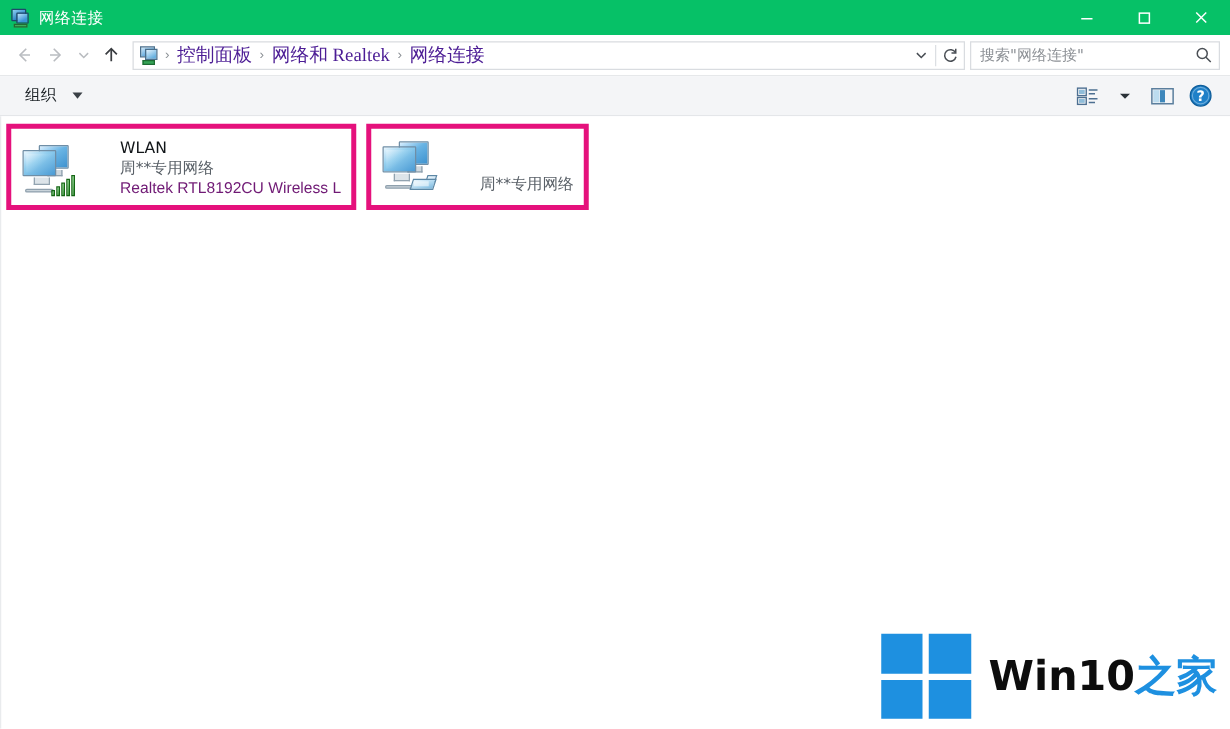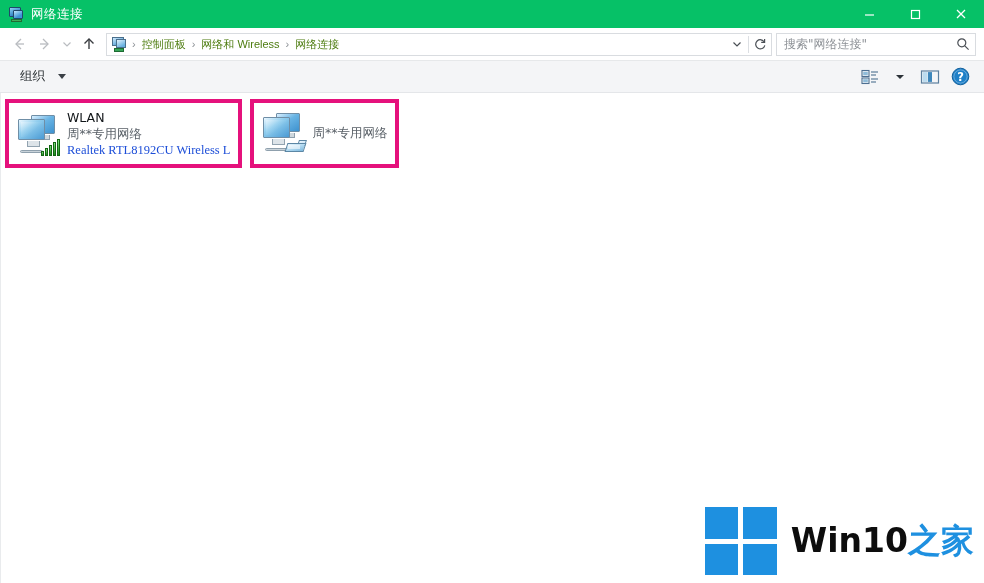--- a/index.html
+++ b/index.html
@@ -64,22 +64,22 @@
   }
   .crumb-icon {
     width: 16px; height: 16px; margin: 0 4px 0 4px; position: relative; flex: none;
   }
   .ci-mon { position:absolute; left:1px; top:1px; width:12px; height:9px;
     background: linear-gradient(150deg,#cfe9fb 0%, #4f9ed6 80%); border:1px solid #4a6f8c; }
   .ci-mon2 { position:absolute; left:5px; top:3px; width:10px; height:9px;
     background: linear-gradient(150deg,#e4f3fd 0%, #68b1e0 80%); border:1px solid #4a6f8c; }
   .ci-base { position:absolute; left:3px; bottom:0; width:10px; height:4px; background:#36a457; border:1px solid #1d6b33; }
   .crumb {
-    font-size: 11px; color: #4d7c0f; padding: 0 5px; white-space: nowrap;
-    font-family: Liberation Sans, sans-serif;
+    font-size: 15px; color: #4c1d95; padding: 0 5px; white-space: nowrap;
+    font-family: Liberation Serif, serif;
   }
   .crumb-sep { color: #8b9095; font-size: 11px; padding: 0 1px; user-select: none; }
   .addr-spacer { flex: 1; min-width: 0; }
   .addr-btn {
     width: 22px; height: 21px; display:flex; align-items:center; justify-content:center;
     color: #4a4f55; flex: none;
   }
   .addr-divider { width:1px; height:17px; background:#dcdfe3; flex:none; }
   .searchbox {
     width: 200px; height: 23px; border: 1px solid #d9dce0; background: #fff;
@@ -111,21 +111,21 @@
     flex: 1; background: #ffffff; position: relative;
     border-left: 1px solid #e9ebed; overflow: hidden;
   }
   .items { display: flex; padding: 6px 4px; gap: 8px; }
 
   .item-box {
     border: 4px solid #E5117C; padding: 2px;
     display: flex; align-items: flex-start;
   }
   .item {
-    display: flex; align-items: center; padding: 4px 6px 4px 4px;
+    display: flex; align-items: flex-end; padding: 4px 6px 4px 4px; gap: 29px;
   }
   .adapter-icon { width: 46px; height: 46px; position: relative; flex: none; margin-right: 6px; }
   .mon-back {
     position: absolute; left: 16px; top: 4px; width: 24px; height: 19px;
     background: linear-gradient(145deg,#d9efff 0%,#69b4e4 45%,#3e92cf 100%);
     border: 1px solid #6f8ea6; border-radius: 1px;
   }
   .mon-back::after {
     content:""; position:absolute; left:6px; top:19px; width:10px; height:4px;
     background:#cfd8de; border:1px solid #8fa0ad; border-top:none;
@@ -176,22 +176,22 @@
   .item-text { display: flex; flex-direction: column; justify-content: center; padding-top: 1px; min-width: 0; }
   .item-name {
     font-size: 12.5px; color: #111518; line-height: 16px; white-space: nowrap;
     font-family: "DejaVu Sans", "Liberation Sans", sans-serif;
   }
   .item-network {
     font-size: 12.5px; color: #5a6168; line-height: 16px; white-space: nowrap;
     font-family: "DejaVu Sans", "Liberation Sans", sans-serif;
   }
   .item-device {
-    font-size: 12.5px; color: #1d4ed8; line-height: 16px; white-space: nowrap;
-    font-family: Liberation Serif, serif;
+    font-size: 12.5px; color: #701a75; line-height: 16px; white-space: nowrap;
+    font-family: Liberation Sans, sans-serif;
   }
 
   
   .watermark {
     position: absolute; right: 10px; bottom: 8px;
     display: flex; align-items: center; gap: 14px; margin-top: 32px;
   }
   .wm-logo {
     width: 72px; height: 68px; display: grid;
     grid-template-columns: 1fr 1fr; grid-template-rows: 1fr 1fr; gap: 5px;
@@ -264,21 +264,21 @@
 
     <div class="addressbar">
       <div class="crumb-icon">
         <div class="ci-mon"></div>
           <div class="ci-mon2"></div>
           <div class="ci-base"></div>
       </div>
       <span class="crumb-sep">›</span>
       <span class="crumb">控制面板</span>
       <span class="crumb-sep">›</span>
-      <span class="crumb">网络和 Wireless</span>
+      <span class="crumb">网络和 Realtek</span>
       <span class="crumb-sep">›</span>
       <span class="crumb">网络连接</span>
       <div class="addr-spacer"></div>
       <div class="addr-btn">
         <svg width="12" height="12" viewBox="0 0 12 12">
             <path d="M2.5 4.5 L6 8 L9.5 4.5" fill="none" stroke="currentColor" stroke-width="1.2"></path>
           </svg>
       </div>
       <div class="addr-divider"></div>
       <div class="addr-btn">

